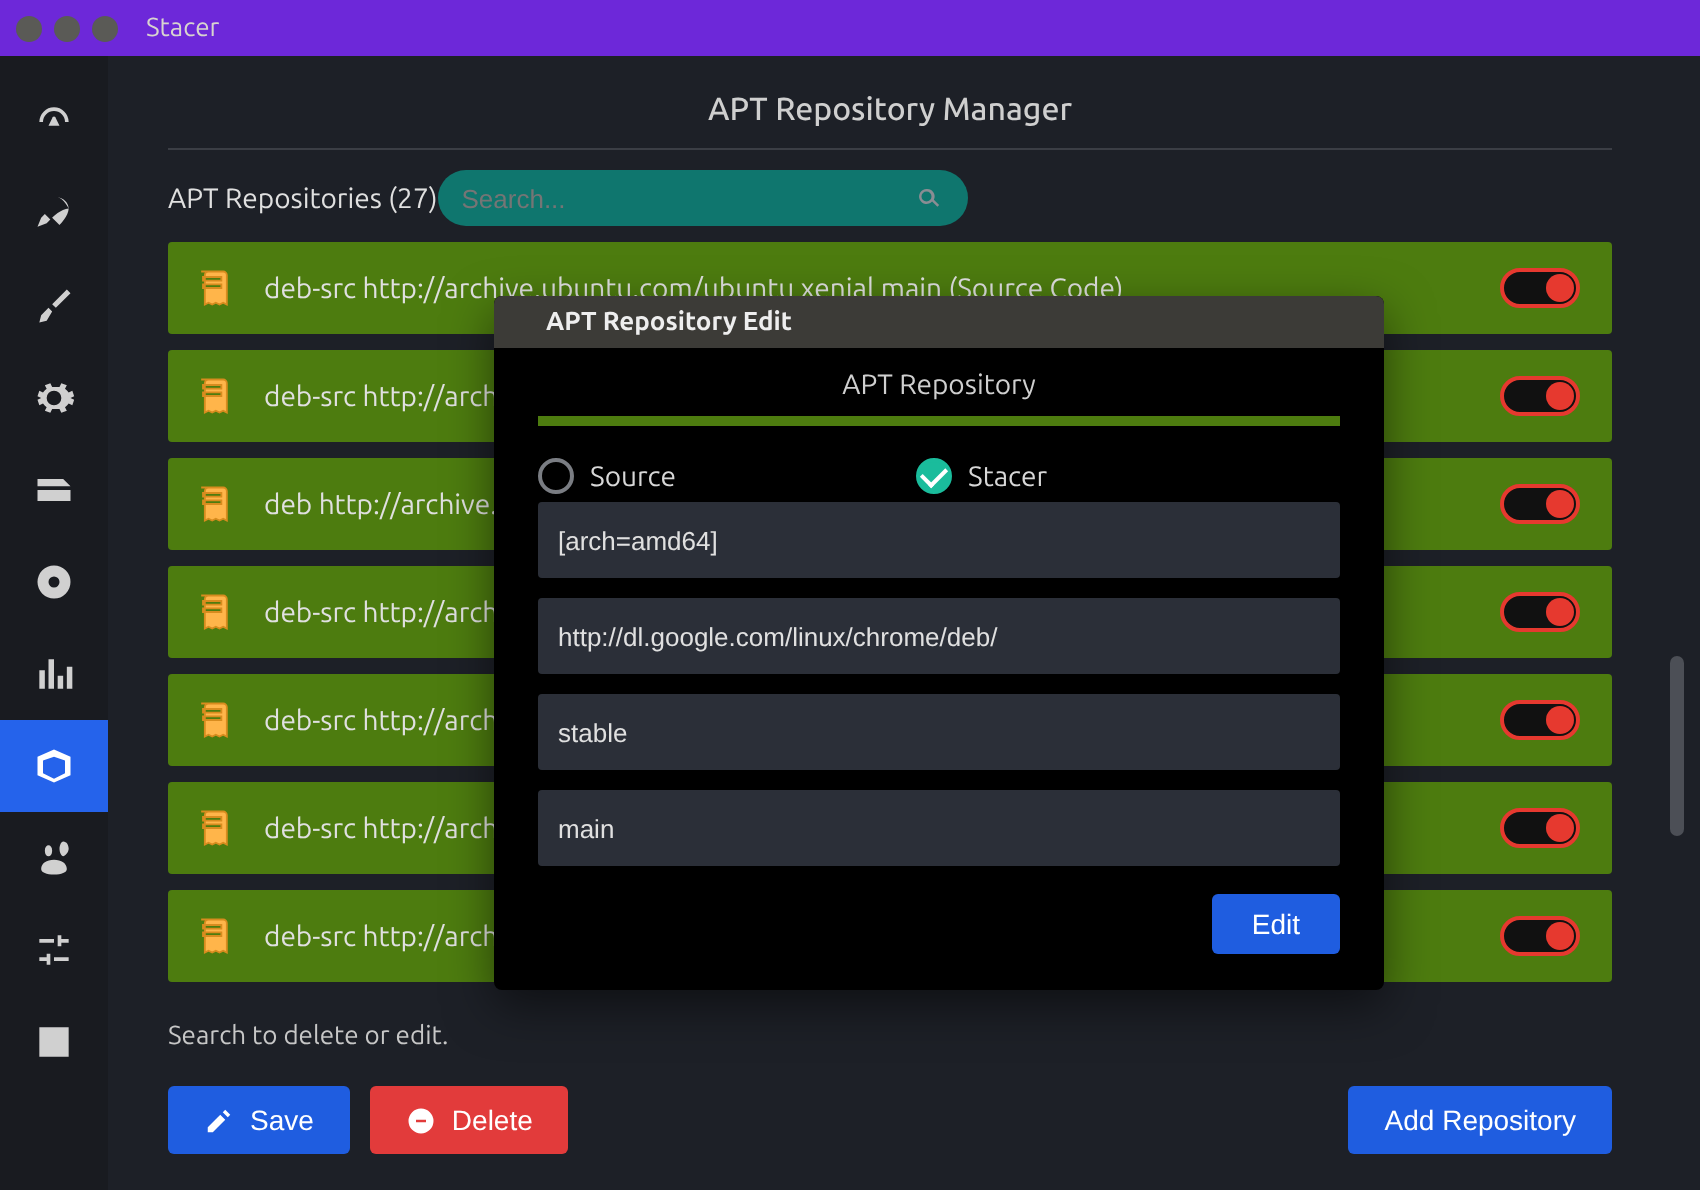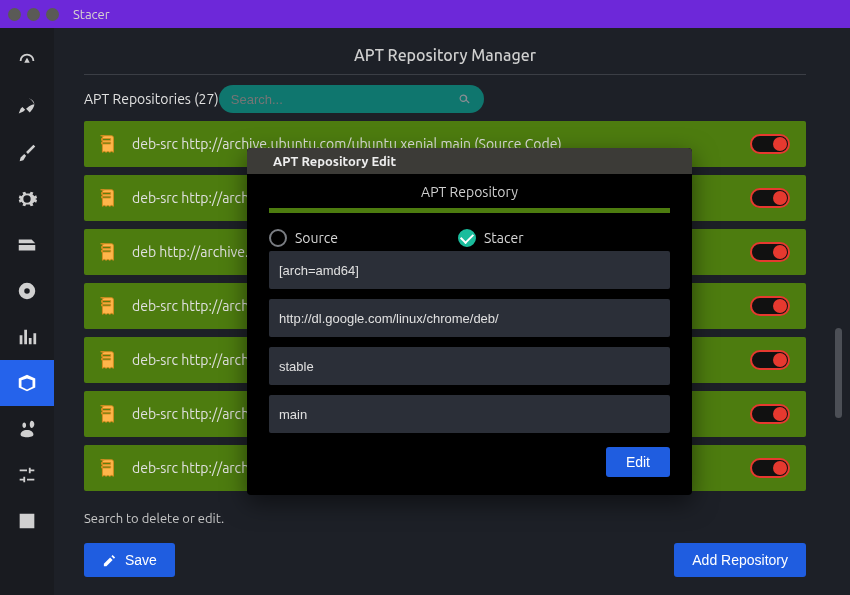--- a/index.html
+++ b/index.html
@@ -292,20 +292,26 @@
 
     <div class="hint">Search to delete or edit.</div>
 
     <div class="footerbar">
       <button class="btn btn-blue">
         <svg viewBox="0 0 24 24">
             <path d="M3 17l10-10 4 4L7 21H3v-4zm14-14l4 4-2 2-4-4 2-2z"></path>
           </svg>
         <span>Save</span>
       </button>
+      <button class="btn btn-red">
+        <svg viewBox="0 0 24 24">
+            <path d="M12 2a10 10 0 100 20 10 10 0 000-20zm-4 9h8v2H8v-2z"></path>
+          </svg>
+        <span>Delete</span>
+      </button>
       <div class="spacer"></div>
       <button class="btn btn-blue">
         <span>Add Repository</span>
       </button>
     </div>
 
     <div class="right-scroll"></div>
 
     <div class="modal">
       <div class="modal-titlebar">

